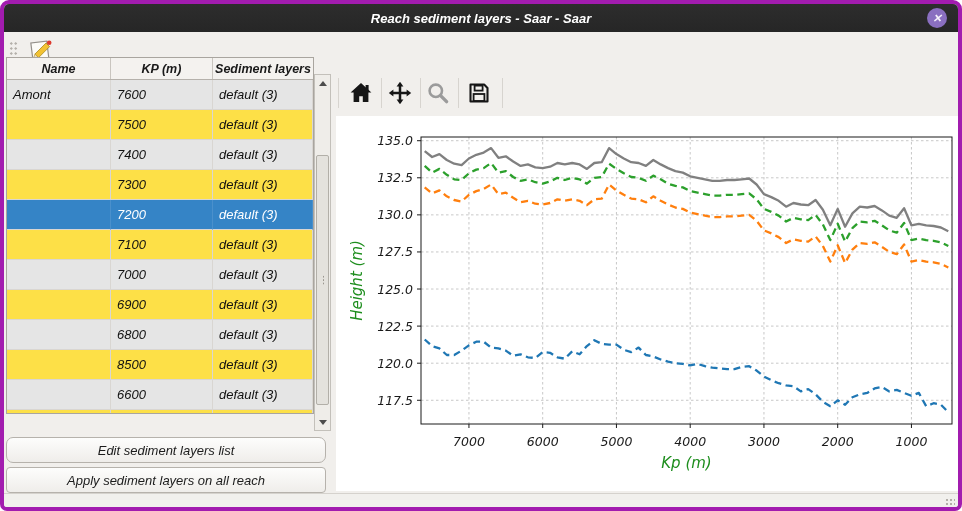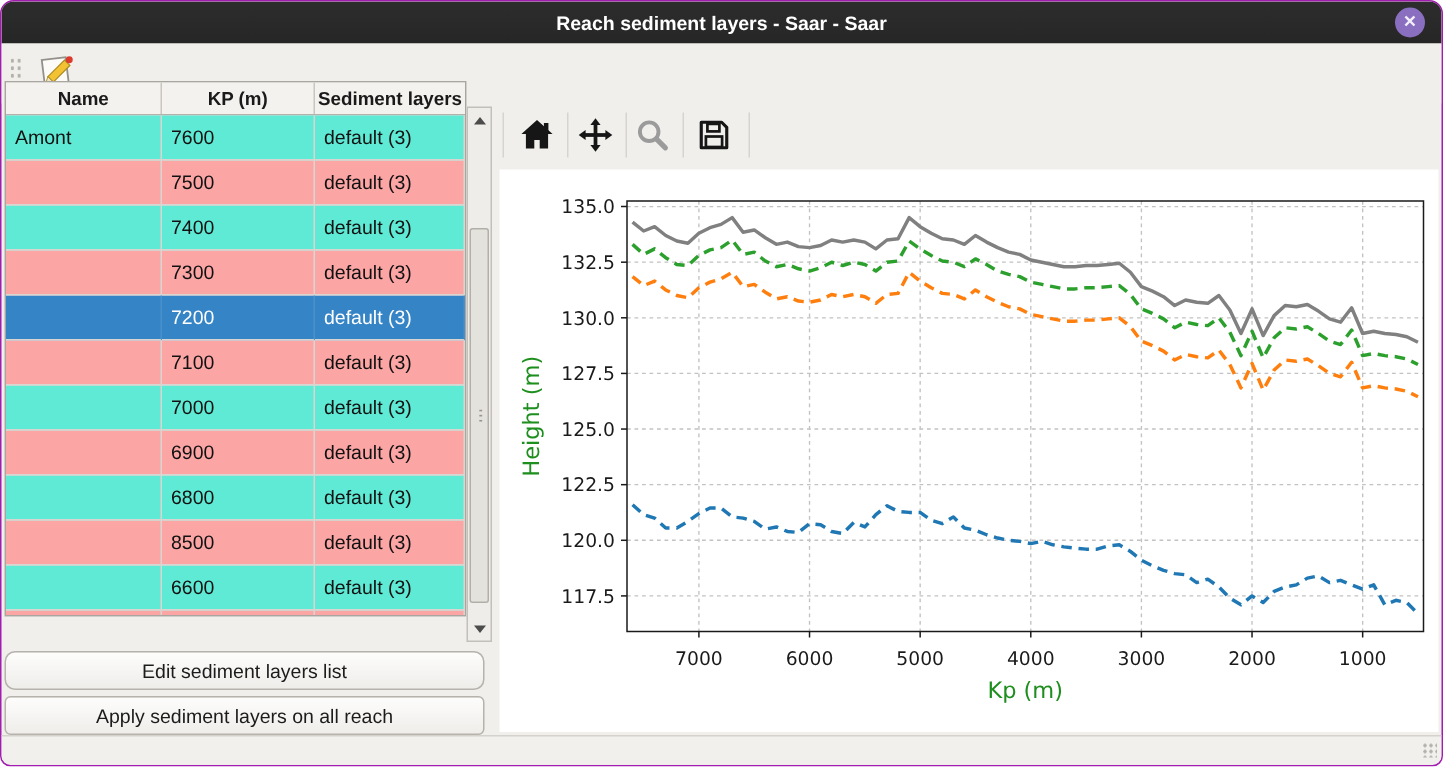--- a/index.html
+++ b/index.html
@@ -1,33 +1,33 @@
 <!DOCTYPE html>
 <html><head>
 <meta charset="utf-8">
 <style>
   html,body{margin:0;padding:0;background:#ffffff;}
   body{width:962px;height:511px;position:relative;font-family:"Liberation Sans",sans-serif;-webkit-font-smoothing:antialiased;}
-  .window{position:absolute;inset:0;background:#f1efec;border:1px solid #a21caf;border-radius:9px 9px 7px 7px;overflow:hidden;box-sizing:border-box;}
+  .window{position:absolute;inset:0;background:#f1efec;border:4px solid #a21caf;border-radius:9px 9px 7px 7px;overflow:hidden;box-sizing:border-box;font-style:italic;}
   
   .titlebar{position:absolute;left:0;top:0;right:0;height:28px;background:linear-gradient(#2d2d2d,#262626);display:flex;align-items:center;justify-content:center;}
   .titlebar .title{color:#ffffff;font-size:13px;font-weight:bold;}
   .close-btn{position:absolute;right:11px;top:4px;width:20px;height:20px;border-radius:50%;background:#8a6fc0;display:flex;align-items:center;justify-content:center;cursor:default;}
   .close-btn span{color:#f4f0fa;font-size:11px;font-weight:bold;line-height:1;}
   
   .app-toolbar{position:absolute;left:0;top:28px;right:0;height:40px;background:#f1efec;}
   .grip{position:absolute;left:5px;top:9px;width:9px;height:26px;background-image:radial-gradient(#b4b0aa 1px,transparent 1.3px);background-size:4.5px 5px;}
   .edit-btn{position:absolute;left:22px;top:4px;width:30px;height:32px;}
   
   .tbl-wrap{position:absolute;left:2px;top:53px;width:308px;height:357px;background:#fff;border:1px solid #a9a59f;box-sizing:border-box;overflow:hidden;}
   .thead{display:grid;grid-template-columns:104px 102px 100px;height:22px;background:#f4f2ef;border-bottom:1px solid #b5b1ab;box-sizing:border-box;}
   .thead .hcell{display:flex;align-items:center;justify-content:center;font-size:12.5px;font-weight:bold;color:#1a1a1a;border-right:1px solid #c9c5bf;box-sizing:border-box;overflow:hidden;white-space:nowrap;}
   .thead .hcell:last-child{border-right:none;}
-  .trow{display:grid;grid-template-columns:104px 102px 100px;height:30px;background:#5eead4;box-sizing:border-box;}
-  .trow.alt{background:#fca5a5;}
+  .trow{display:grid;grid-template-columns:104px 102px 100px;height:30px;background:#e5e5e5;box-sizing:border-box;}
+  .trow.alt{background:#fde047;}
   .trow.sel{background:#3584c6;}
   .trow.sel .tcell{color:#ffffff;border-right-color:#4a90cc;}
   .tcell{display:flex;align-items:center;padding-left:6px;font-size:13px;color:#111;border-right:1px solid #d9d6d2;border-bottom:1px solid #d9d6d2;box-sizing:border-box;overflow:hidden;white-space:nowrap;}
   
   .vscroll{position:absolute;left:310px;top:70px;width:17px;height:357px;background:#efede9;border:1px solid #c3c0ba;box-sizing:border-box;}
   .sb-arrow{position:absolute;left:0;width:15px;height:14px;display:flex;align-items:center;justify-content:center;}
   .sb-arrow.up{top:1px;}
   .sb-arrow.down{bottom:1px;}
   .tri-up{width:0;height:0;border-left:4px solid transparent;border-right:4px solid transparent;border-bottom:5px solid #4c4c4c;}
   .tri-down{width:0;height:0;border-left:4px solid transparent;border-right:4px solid transparent;border-top:5px solid #4c4c4c;}

